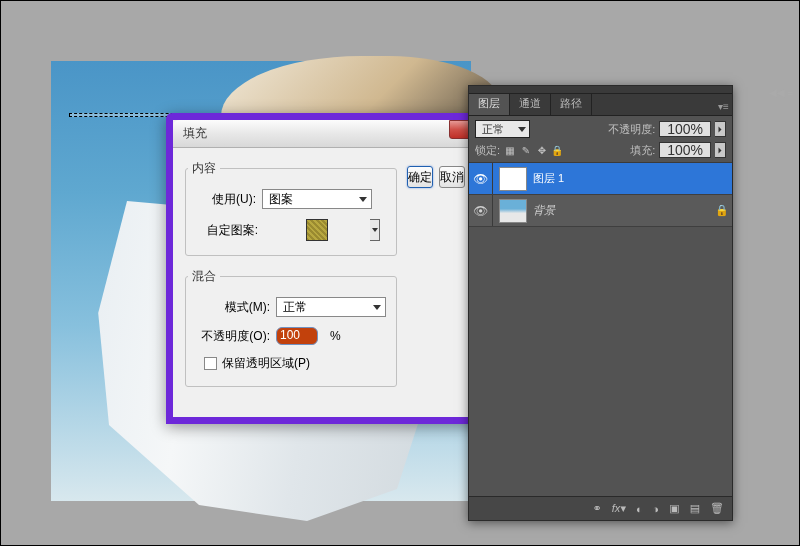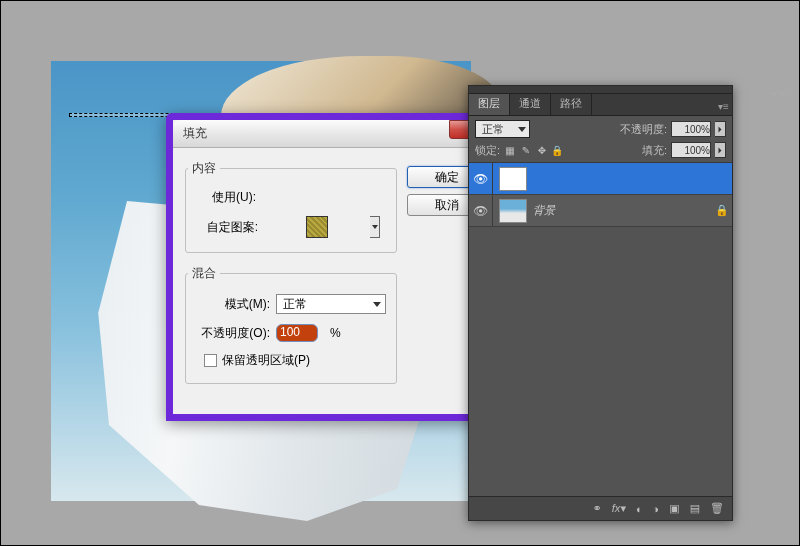--- a/index.html
+++ b/index.html
@@ -37,21 +37,21 @@
     }
     .dialog-title { font-size: 12px; color: #333; flex: 1; }
     .close-btn {
       width: 44px; height: 19px; background: linear-gradient(180deg, #e79a96 0%, #d05048 50%, #c03028 100%);
       border-radius: 0 0 3px 3px; border: 1px solid #883030;
       display: flex; align-items: center; justify-content: center; color: #fff; font-size: 11px;
       margin-top: -8px;
     }
     .dialog-body { padding: 12px 12px 18px 12px; display: flex; gap: 10px; }
     .dialog-left { flex: 1; }
-    .dialog-right { width: 80px; display: flex; flex-direction: column; gap: 6px; padding-top: 6px; }
+    .dialog-right { width: 80px; display: flex; gap: 6px; padding-top: 6px; }
     
     fieldset {
       border: 1px solid #c0c0c0; border-radius: 3px; padding: 12px 10px 14px 2px; margin-bottom: 12px;
     }
     legend { font-size: 12px; padding: 0 4px; color: #333; }
     .row { display: flex; align-items: center; margin-bottom: 10px; font-size: 12px; }
     .row:last-child { margin-bottom: 0; gap: 42px; }
     .row-label { text-align: right; margin-right: 6px; }
     .row-label.w60 { width: 68px; }
     .row-label.w80 { width: 82px; }
@@ -97,22 +97,22 @@
     .panel-menu { margin-left: auto; width: 18px; text-align: center; color: #999; font-size: 10px; padding: 3px 4px; }
     
     .panel-options { padding: 4px 6px; display: flex; flex-direction: column; gap: 4px; border-bottom: 1px solid #3a3a3a; }
     .opt-row { display: flex; align-items: center; justify-content: flex-end; gap: 4px; font-size: 11px; color: #c0c0c0; }
     .opt-dd {
       height: 18px; min-width: 55px; background: #e8e8e8; border: 1px solid #222; font-size: 11px;
       display: flex; align-items: center; padding: 0 16px 0 6px; color: #333; position: relative; margin-right: auto;
     }
     .opt-dd .dd-arrow { right: 3px; border-top-color: #333; }
     .pct-box {
-      height: 16px; min-width: 40px; background: #e0e0e0; border: 1px solid #333; font-size: 10px;
-      display: flex; align-items: center; justify-content: flex-end; padding: 0 0; color: #333;
+      height: 16px; min-width: 40px; background: #e0e0e0; border: 1px solid #333; font-size: 14px;
+      display: flex; align-items: center; justify-content: flex-end; padding: 0 7px; color: #333;
     }
     .pct-flyout { width: 11px; height: 16px; border: 1px solid #333; border-left: none; background: #c8c8c8; display: flex; align-items: center; justify-content: center; }
     .pct-flyout::after { content: ""; border-left: 3px solid transparent; border-right: 3px solid transparent; border-top: 3px solid #333; transform: rotate(-90deg); }
     
     .lock-icons { display: flex; gap: 2px; align-items: center; margin-right: auto; }
     .lock-ico { width: 14px; height: 14px; display: inline-flex; align-items: center; justify-content: center; color: #c0c0c0; font-size: 10px; }
     
     .layer-list { overflow: hidden; height: 340px; background: #535353; }
     .layer-item { height: 32px; display: flex; align-items: center; border-bottom: 1px solid #3f3f3f; font-size: 11px; }
     .layer-item.selected { background: #2d76d8; color: #fff; }
@@ -148,20 +148,24 @@
     <div class="close-btn">
       <span>✕</span>
     </div>
   </div>
   <div class="dialog-body">
     <div class="dialog-left">
       <fieldset>
         <legend>内容</legend>
         <div class="row">
           <span class="row-label w60">使用(U):</span>
+          <div class="dropdown wide">
+            <span>图案</span>
+            <span class="dd-arrow"></span>
+          </div>
         </div>
         <div class="row" style="justify-content:flex-end;padding-right:6px">
           <span class="row-label">自定图案:</span>
           <span class="pattern-swatch"></span>
           <span class="flyout-arrow"></span>
         </div>
       </fieldset>
 
       <fieldset>
         <legend>混合</legend>
@@ -223,20 +227,21 @@
       <span class="pct-flyout"></span>
     </div>
   </div>
 
   <div class="layer-list">
     <div class="layer-item selected">
       <div class="vis-col">
           <span>👁</span>
         </div>
       <div class="thumb blank"></div>
+      <span class="layer-name">图层 1</span>
     </div>
     <div class="layer-item normal">
       <div class="vis-col">
           <span>👁</span>
         </div>
       <div class="thumb bg-img"></div>
       <span class="layer-name" style="font-style:italic">背景</span>
       <span class="layer-lock">🔒</span>
     </div>
   </div>

